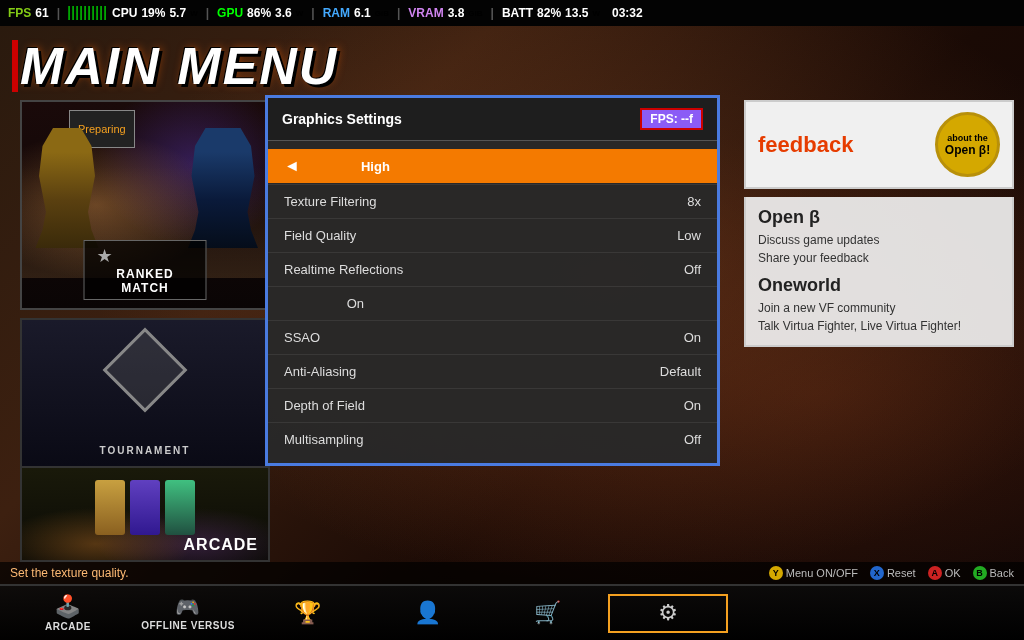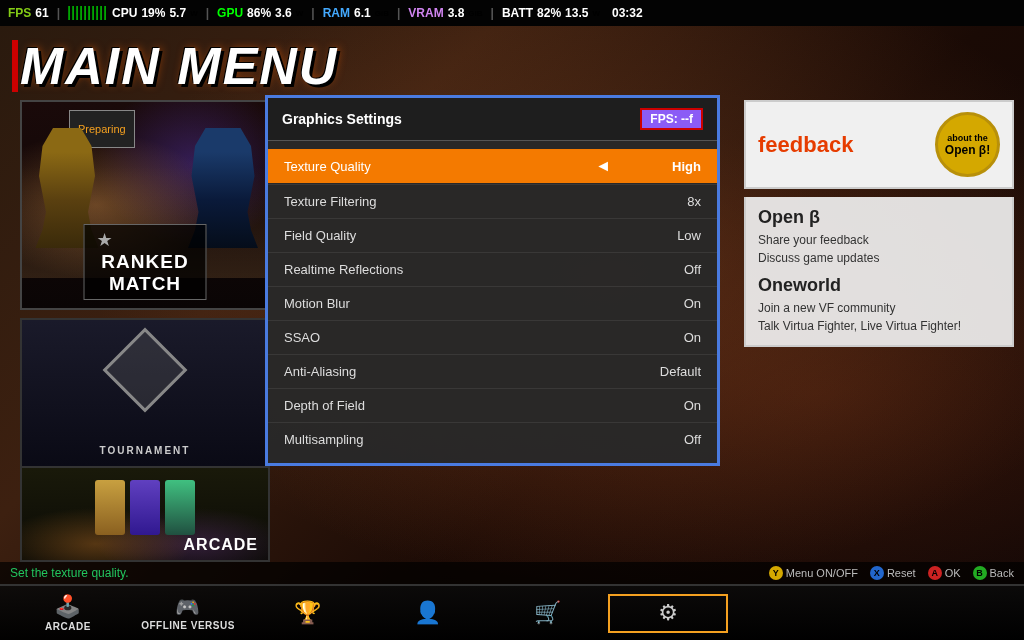--- a/index.html
+++ b/index.html
@@ -129,21 +129,21 @@
       background: rgba(0,0,0,0.7);
       padding: 4px 12px;
       border: 1px solid #666;
     }
     .star-icon {
       color: #aaa;
       font-size: 18px;
     }
     #ranked-title-text {
       color: #fff;
-      font-size: 19px;
+      font-size: 12px;
       font-weight: bold;
       text-align: center;
       display: block;
       letter-spacing: 1px;
     }
     #preparing-badge {
       position: absolute;
       top: 8px;
       left: 8px;
       background: #222;
@@ -372,21 +372,21 @@
       bottom: 56px;
       left: 0; right: 0;
       height: 22px;
       background: rgba(0,0,0,0.7);
       display: flex;
       align-items: center;
       padding: 0 10px;
       z-index: 20;
     }
     #status-hint {
-      color: #22c55e;
+      color: #fdba74;
       font-size: 12px;
       flex: 1;
     }
     #status-controls {
       color: #bbb;
       font-size: 11px;
       display: flex;
       gap: 12px;
     }
     .ctrl-btn {
@@ -545,58 +545,56 @@
 <div id="right-panel">
   <div id="feedback-banner">
     <span id="feedback-text">feedback</span>
     <div id="open-beta-badge">
       <span>about the</span>
       <span style="font-size:12px">Open β!</span>
     </div>
   </div>
   <div id="info-box">
     <div class="info-section-title">Open β</div>
+    <div class="info-item">Discuss game updates</div>
     <div class="info-item">Share your feedback</div>
-    <div class="info-item">Discuss game updates</div>
     <div class="info-divider"></div>
     <div class="info-section-title">Oneworld</div>
     <div class="info-item">Join a new VF community</div>
     <div class="info-item">Talk Virtua Fighter, Live Virtua Fighter!</div>
   </div>
 </div>
 
 <div id="settings-dialog">
   <div id="settings-header">
     <span id="settings-title">Graphics Settings</span>
     <span id="fps-badge">FPS: --f</span>
   </div>
   <div id="settings-body">
   <div class="settings-row active">
-        <span class="settings-row-name">Texture Quality</span>
         <span class="settings-arrow">◄</span>
         <span class="settings-row-value">High</span>
       </div>
       <div class="settings-divider"></div>
       <div class="settings-row">
         <span class="settings-row-name">Texture Filtering</span>
         <span class="settings-row-value">8x</span>
       </div>
       <div class="settings-divider"></div>
       <div class="settings-row">
         <span class="settings-row-name">Field Quality</span>
         <span class="settings-row-value">Low</span>
       </div>
       <div class="settings-divider"></div>
       <div class="settings-row">
         <span class="settings-row-name">Realtime Reflections</span>
         <span class="settings-row-value">Off</span>
       </div>
       <div class="settings-divider"></div>
       <div class="settings-row">
-        <span class="settings-row-name">Motion Blur</span>
         <span class="settings-row-value">On</span>
       </div>
       <div class="settings-divider"></div>
       <div class="settings-row">
         <span class="settings-row-name">SSAO</span>
         <span class="settings-row-value">On</span>
       </div>
       <div class="settings-divider"></div>
       <div class="settings-row">
         <span class="settings-row-name">Anti-Aliasing</span>

